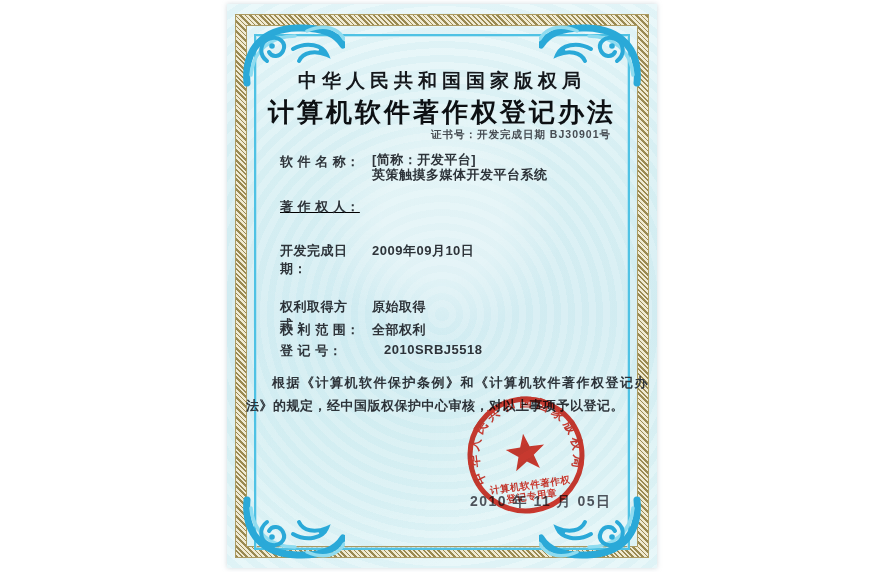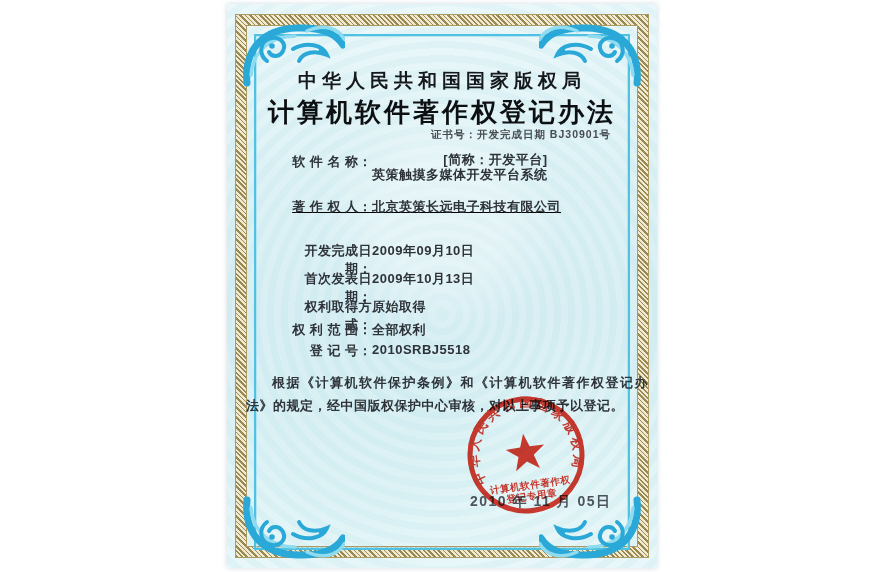--- a/index.html
+++ b/index.html
@@ -55,36 +55,36 @@
   }
   .cert-title {
     position:absolute; top:91px; left:0; width:100%;
     text-align:center; font-size:26px; font-weight:bold; color:#0d1013;
     letter-spacing:3px;
   }
   .certno {
     position:absolute; top:124px; right:46px;
     font-size:10.5px; color:#464c52; letter-spacing:1px; font-weight:600;
   }
-  .kv { position:absolute; left:53px; display:flex; align-items:flex-start;text-align:right; }
+  .kv { position:absolute; left:53px; display:flex; align-items:flex-start; }
   .kv .k {
     width:92px; flex:0 0 92px;
     font-size:13px; font-weight:bold; color:#2d3339; letter-spacing:0.5px;
   }
   .kv .v {
     font-size:13px; font-weight:600; color:#2d3339; letter-spacing:0.5px;
   }
   .kv .v .ln { display:block; line-height:14.5px; }
   .row-software { top:149px; }
   .row-owner    { top:194px;text-decoration:underline; }
   .row-0 { top:238px; }
   .row-1 { top:266px; }
   .row-2 { top:294px; }
   .row-3 { top:317px; }
-  .row-4 { top:338px; }
+  .row-4 { top:338px;gap:12px; }
   .statement {
     position:absolute; left:19px; top:367px; width:402px;
     font-size:13px; font-weight:600; color:#2d3339;
     line-height:23px; text-indent:2em; letter-spacing:0.5px;
     text-align:justify;
   }
   
   .issue-date {
     position:absolute; left:243px; top:489px;
     font-size:14px; font-weight:600; color:#4d535b; letter-spacing:1.5px;
@@ -162,30 +162,25 @@
     <div class="kv row-software">
       <span class="k">软 件 名 称：</span>
       <span class="v">
         <span class="ln">[简称：开发平台]</span>
         <span class="ln">英策触摸多媒体开发平台系统</span>
       </span>
     </div>
 
     <div class="kv row-owner">
       <span class="k">著 作 权 人：</span>
-      <span class="v">北京英策长远电子科技有限公司</span>
     </div>
 
     <div class="kv row-0">
       <span class="k">开发完成日期：</span>
       <span class="v">2009年09月10日</span>
-    </div>
-    <div class="kv row-1">
-      <span class="k">首次发表日期：</span>
-      <span class="v">2009年10月13日</span>
     </div>
     <div class="kv row-3">
       <span class="k">权 利 范 围：</span>
       <span class="v">全部权利</span>
     </div>
     <div class="kv row-2">
       <span class="k">权利取得方式：</span>
       <span class="v">原始取得</span>
     </div>
     <div class="kv row-4">

